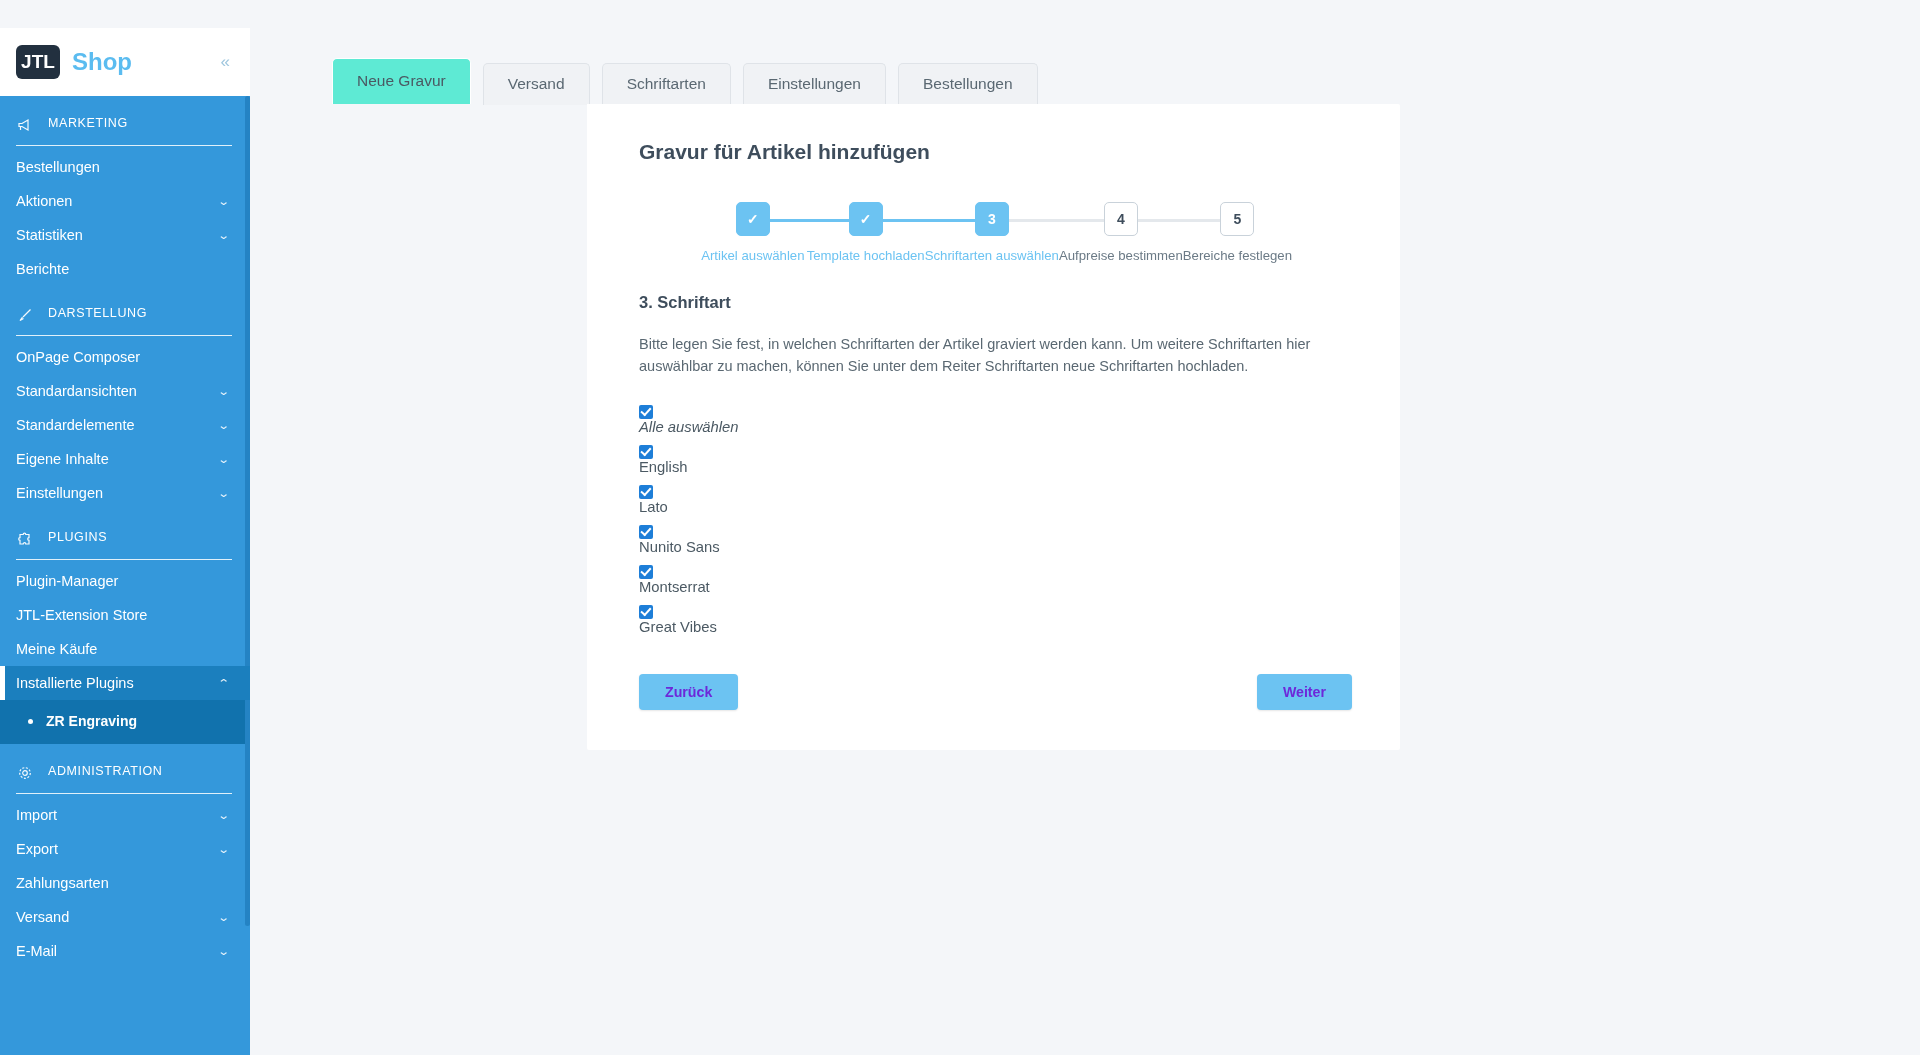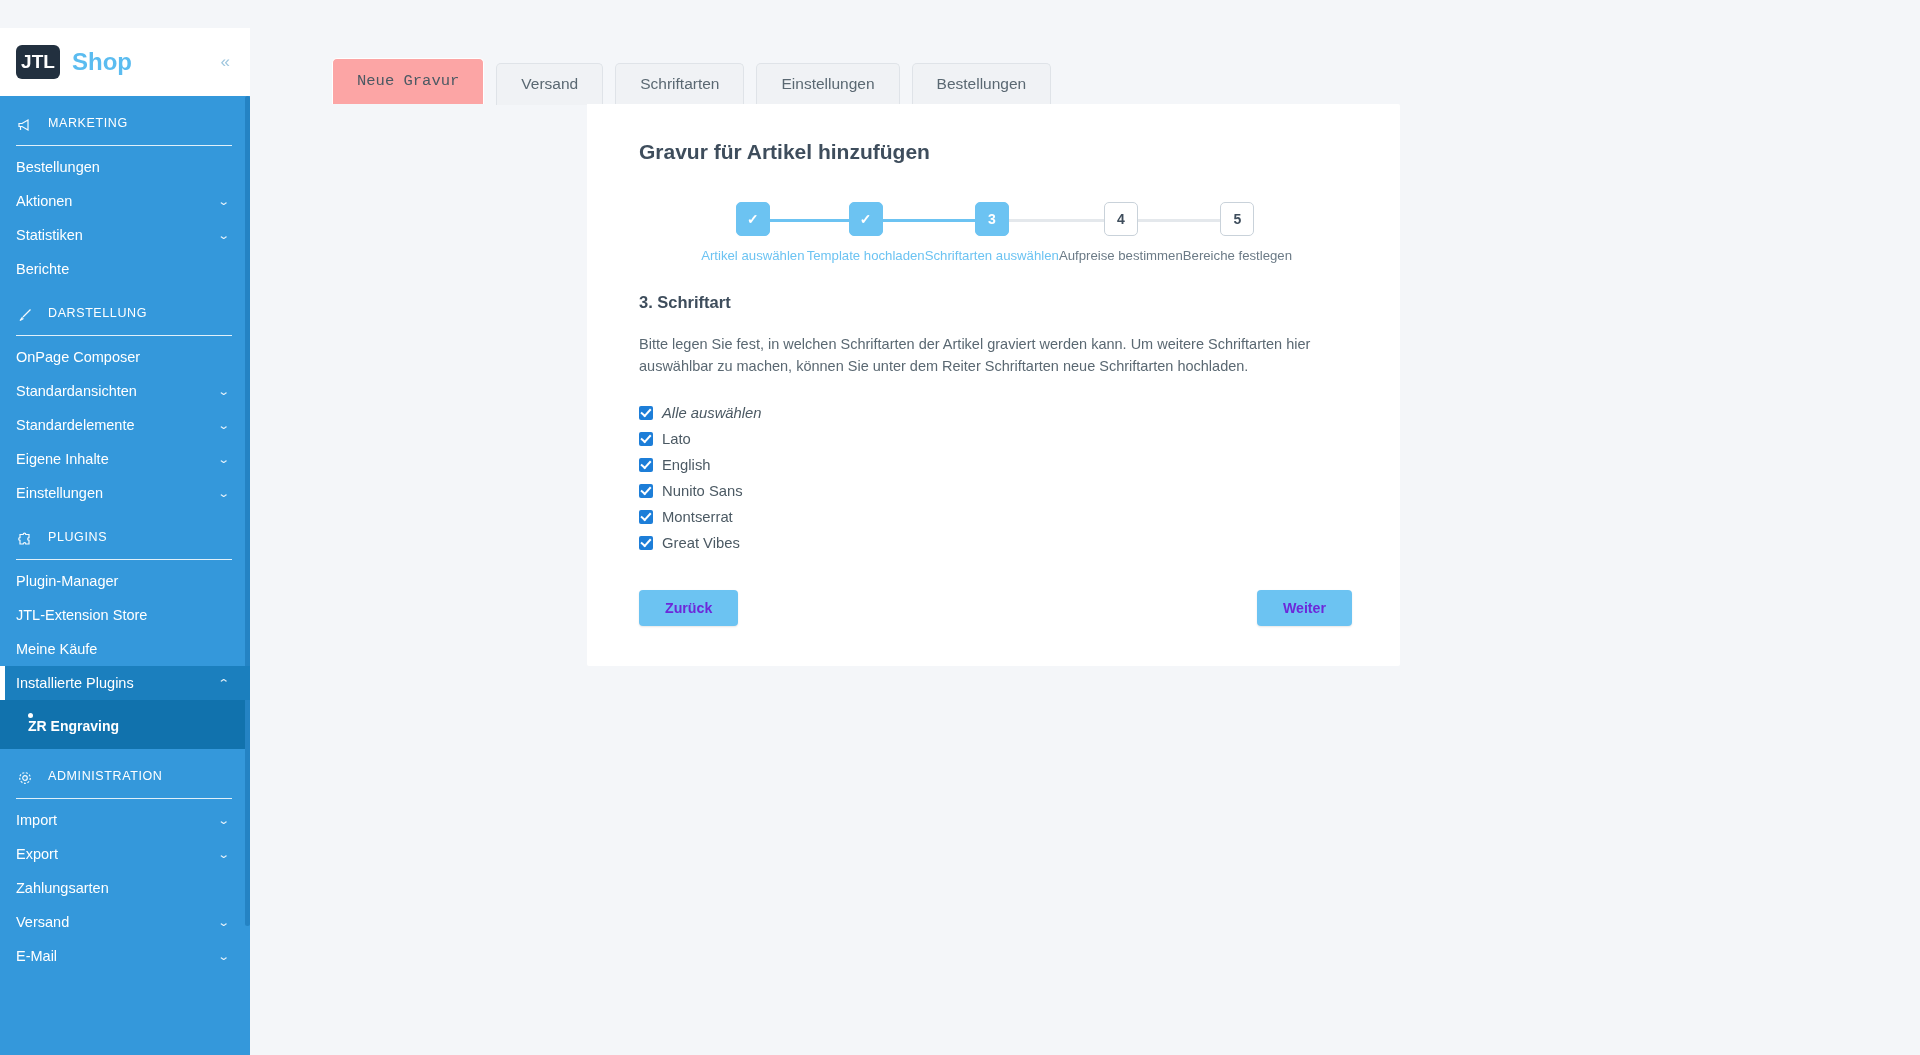--- a/index.html
+++ b/index.html
@@ -99,27 +99,26 @@
   .nav-item.active {
     background: #1b7fbe;
     border-left: 5px solid #ffffff;
     padding-left: 11px;
   }
   .nav-sub {
     background: #1172ad;
     padding: 8px 0 10px 0;
   }
   .nav-sub-item {
-    display: flex; align-items: flex-start;
+    display: flex; align-items: center;
     color: #ffffff;
     font-size: 14px;
     font-weight: bold;
     padding: 5px 0 5px 28px;
     cursor: pointer;
-    flex-direction: column;
   }
   .nav-sub-item .bullet {
     width: 5px; height: 5px; border-radius: 50%;
     background: #ffffff;
     margin-right: 13px;
   }
 
   
   .main {
     flex: 1;
@@ -141,28 +140,27 @@
     border-bottom: none;
     border-radius: 5px 5px 0 0;
     padding: 11px 24px 12px 24px;
     font-size: 15.5px;
     color: #5a6872;
     cursor: pointer;
     position: relative;
     top: 1px;
   }
   .tab.active {
-    background: #fca5a5;
+    background: #5eead4;
     border-color: #ffffff;
     color: #4b5963;
     z-index: 3;
     top: 0;
     padding-top: 13px;
     padding-bottom: 14px;
-    font-family: Liberation Mono, monospace;
   }
 
   .panel {
     background: #ffffff;
     margin: 0 520px 0 337px;
     min-height: 540px;
     position: relative;
     border-radius: 0 2px 2px 2px;
   }
   .panel-inner { padding: 36px 48px 40px 52px; }
@@ -229,25 +227,26 @@
   }
   .sec-desc {
     font-size: 14.5px;
     color: #5a6872;
     line-height: 1.5;
     margin-bottom: 22px;
   }
 
   .check-list { margin-bottom: 34px; }
   .check-row {
-    display: flex; align-items: center;
+    display: flex; align-items: flex-start;
     padding: 5px 0;
     font-size: 14.8px;
     color: #4b5963;
     cursor: pointer;
+    flex-direction: column;
   }
   .cbox {
     width: 14px; height: 14px;
     border-radius: 2px;
     background: #1d7ed8;
     margin-right: 9px;
     display: inline-flex; align-items: center; justify-content: center;
     flex: 0 0 14px;
     position: relative;
   }
@@ -459,25 +458,25 @@
         <h2 class="sec-title">3. Schriftart</h2>
         <p class="sec-desc">Bitte legen Sie fest, in welchen Schriftarten der Artikel graviert werden kann. Um weitere Schriftarten hier auswählbar zu machen, können Sie unter dem Reiter Schriftarten neue Schriftarten hochladen.</p>
 
         <div class="check-list" id="fonts-root">
             <label class="check-row italic">
               <span class="cbox"></span>
               <span class="cb-label">Alle auswählen</span>
             </label>
             <label class="check-row">
               <span class="cbox"></span>
+              <span class="cb-label">English</span>
+            </label>
+            <label class="check-row">
+              <span class="cbox"></span>
               <span class="cb-label">Lato</span>
-            </label>
-            <label class="check-row">
-              <span class="cbox"></span>
-              <span class="cb-label">English</span>
             </label>
             <label class="check-row">
               <span class="cbox"></span>
               <span class="cb-label">Nunito Sans</span>
             </label>
             <label class="check-row">
               <span class="cbox"></span>
               <span class="cb-label">Montserrat</span>
             </label>
             <label class="check-row">

